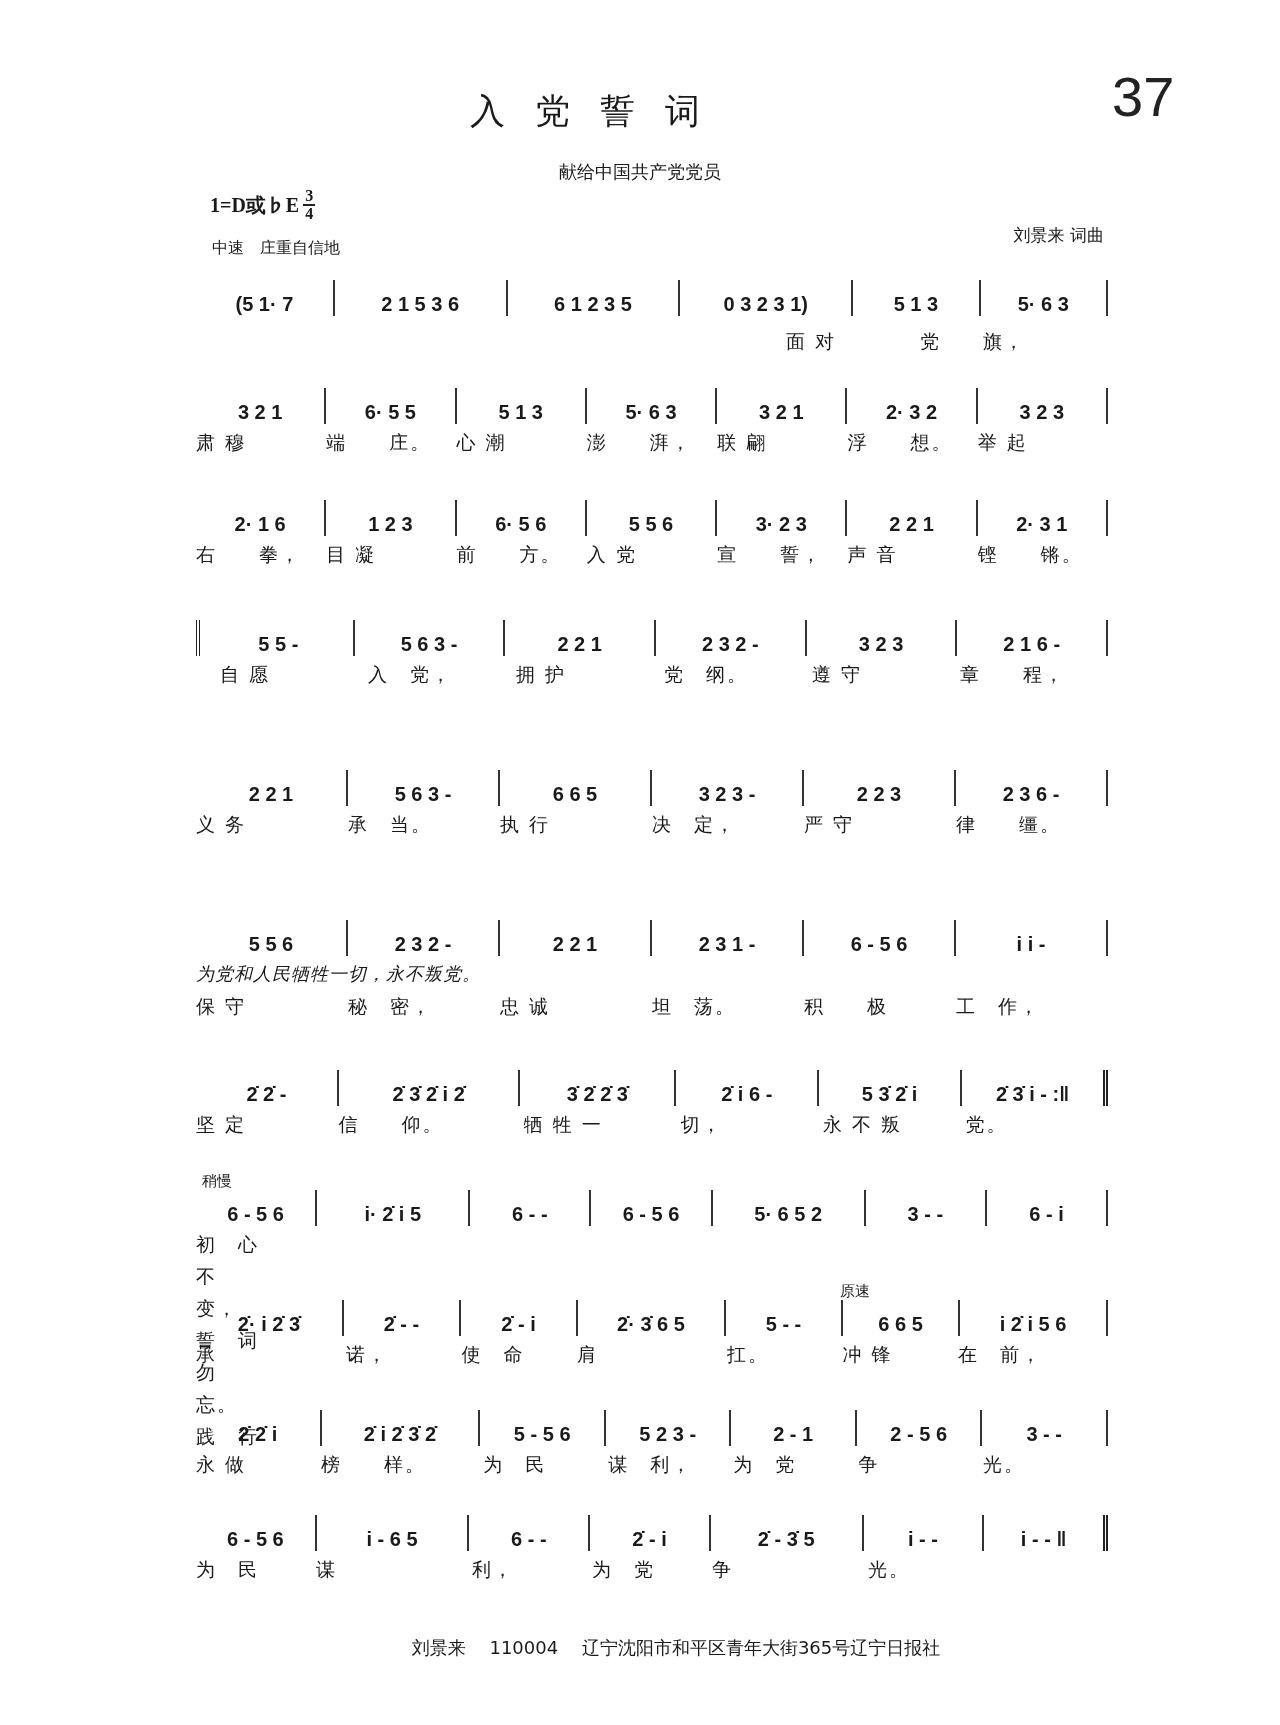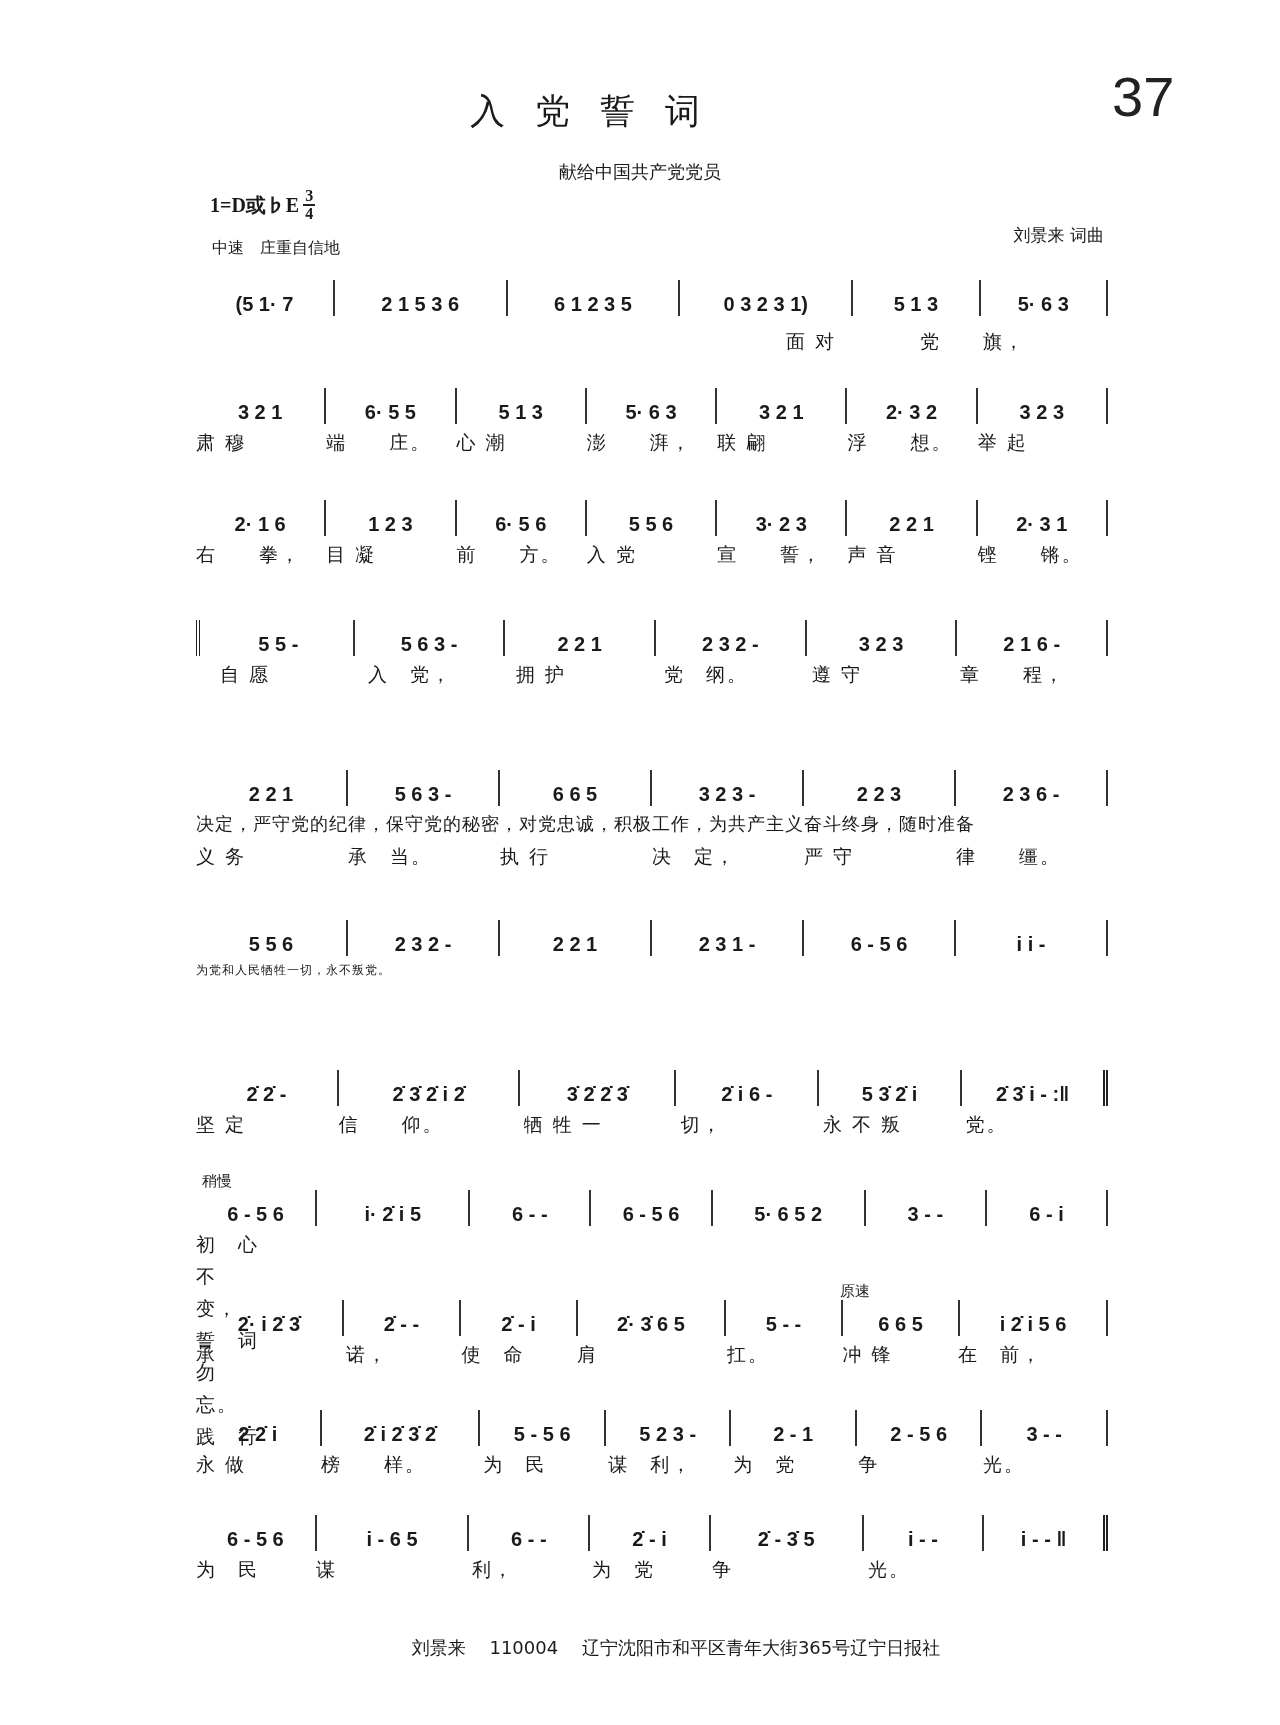--- a/index.html
+++ b/index.html
@@ -189,21 +189,20 @@
     <div class="measure">
         <span class="note">3 2 3 -</span>
       </div>
     <div class="measure">
         <span class="note">2 2 3</span>
       </div>
     <div class="measure">
         <span class="note">2 3 6 -</span>
       </div>
   </div>
-  <div class="lyric" style="font-size:18px;letter-spacing:1px;">决定，严守党的纪律，保守党的秘密，对党忠诚，积极工作，为共产主义奋斗终身，随时准备</div>
   <div class="staff" style="height:28px;align-items:flex-start;">
     <div style="flex:1" class="lyric">义 务</div>
     <div style="flex:1" class="lyric">承　当。</div>
     <div style="flex:1" class="lyric">执 行</div>
     <div style="flex:1" class="lyric">决　定，</div>
     <div style="flex:1" class="lyric">严 守</div>
     <div style="flex:1" class="lyric">律　　缰。</div>
   </div>
 </div>
 
@@ -221,21 +220,29 @@
     <div class="measure">
         <span class="note">2 3 1 -</span>
       </div>
     <div class="measure">
         <span class="note">6 - 5 6</span>
       </div>
     <div class="measure">
         <span class="note">i i -</span>
       </div>
   </div>
-  <div class="lyric" style="font-size:12px;letter-spacing:1px;">为党和人民牺牲一切，永不叛党。</div>
+  <div class="lyric" style="font-size:18px;letter-spacing:1px;font-style:italic;">为党和人民牺牲一切，永不叛党。</div>
+  <div class="staff" style="height:28px;align-items:flex-start;">
+    <div style="flex:1" class="lyric">保 守</div>
+    <div style="flex:1" class="lyric">秘　密，</div>
+    <div style="flex:1" class="lyric">忠 诚</div>
+    <div style="flex:1" class="lyric">坦　荡。</div>
+    <div style="flex:1" class="lyric">积　　极</div>
+    <div style="flex:1" class="lyric">工　作，</div>
+  </div>
 </div>
 
 <div class="system" style="top:1070px;">
   <div class="staff">
     <div class="measure">
         <span class="note">2̇ 2̇ -</span>
       </div>
     <div class="measure" style="flex:1.3">
         <span class="note">2̇ 3̇ 2̇ i 2̇</span>
       </div>

